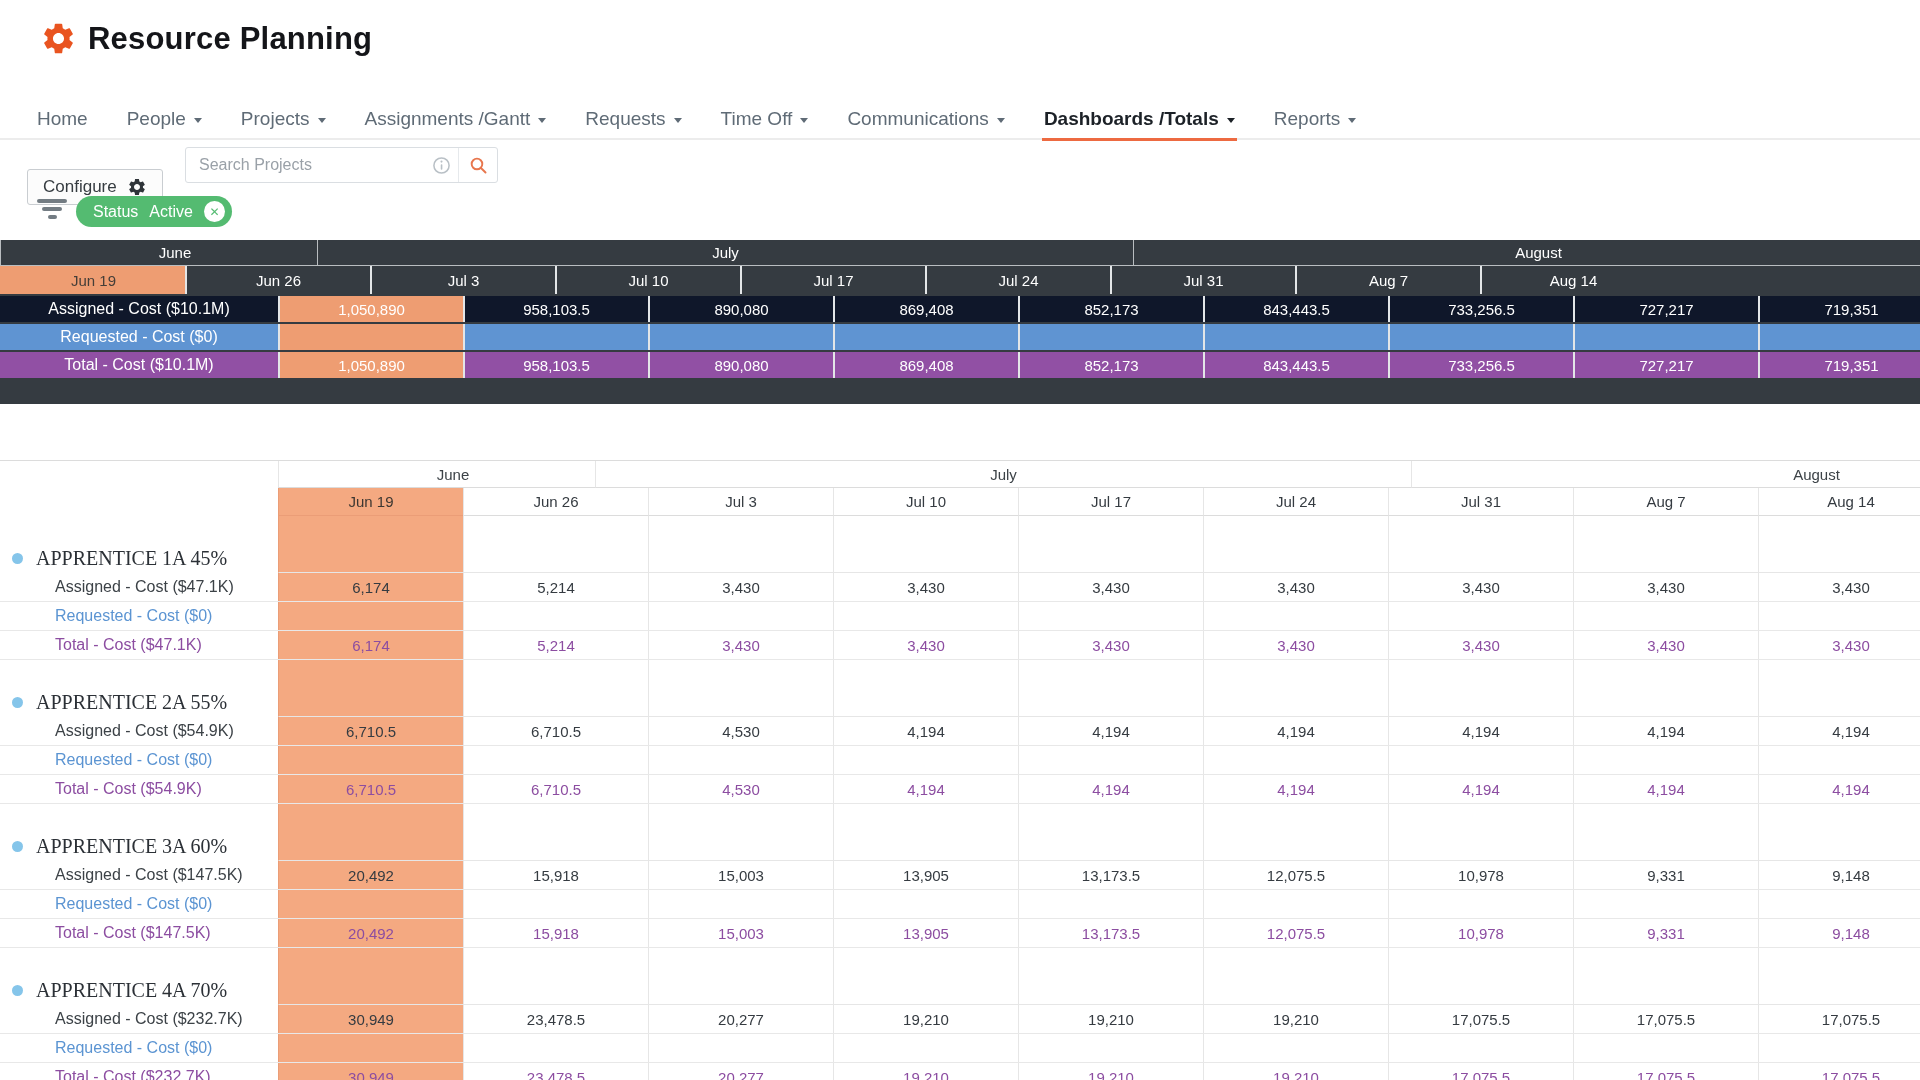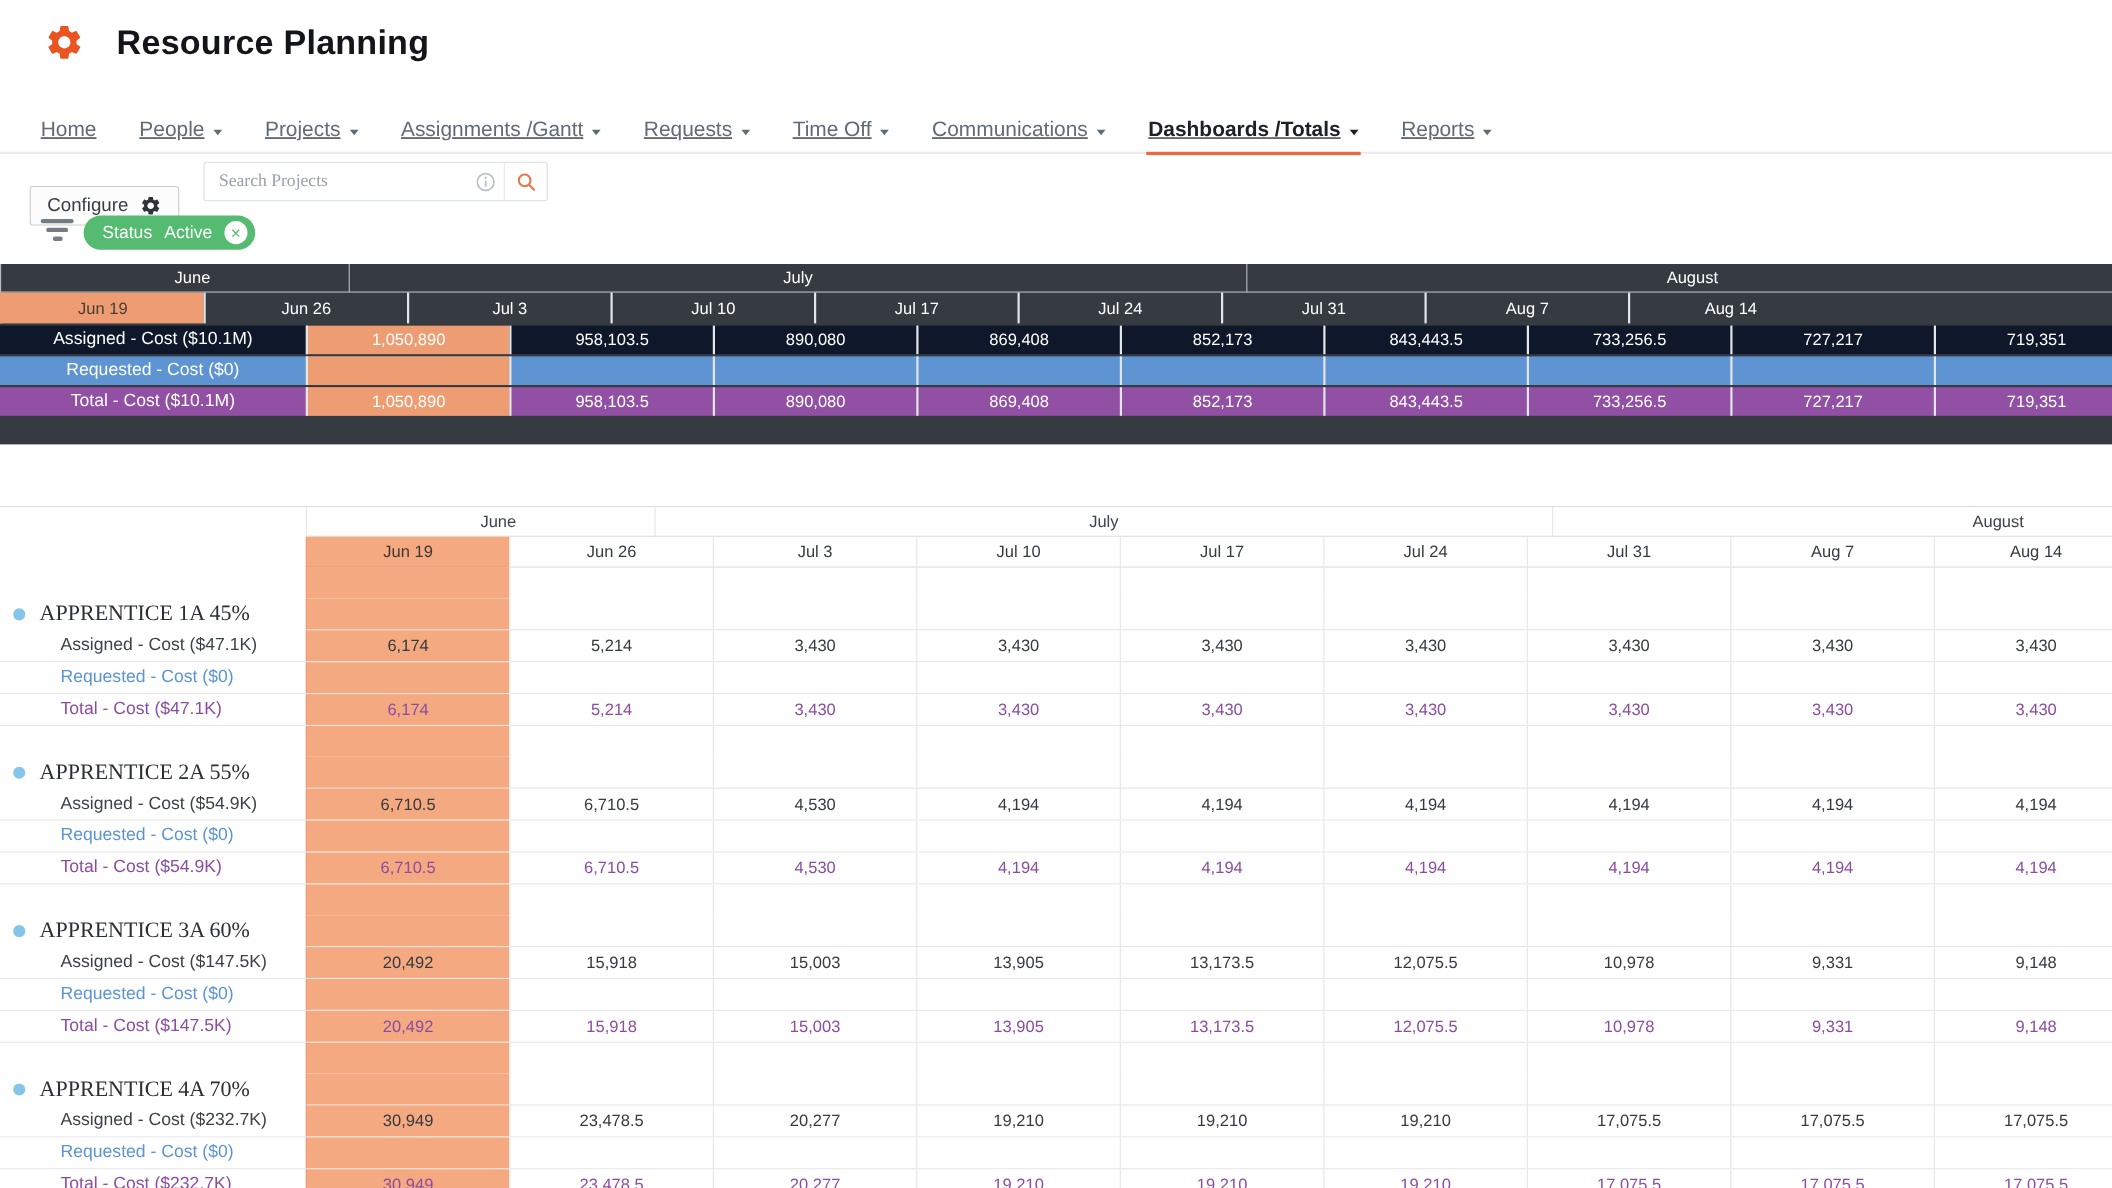--- a/index.html
+++ b/index.html
@@ -1,38 +1,38 @@
 <!DOCTYPE html>
 <html><head>
 <meta charset="utf-8">
 <style>
   html,body{margin:0;padding:0;background:#fff;}
   body{font-family:"Liberation Sans","DejaVu Sans",sans-serif;}
   .page{position:relative;width:1920px;height:1080px;background:#fff;overflow:hidden;}
 
   
-  .app-header{position:absolute;top:20px;left:40px;display:flex;align-items:center;gap:29px;}
+  .app-header{position:absolute;top:20px;left:40px;display:flex;align-items:center;gap:11px;}
   .logo-wrap{width:37px;height:37px;display:flex;align-items:center;justify-content:center;}
   .app-title{font-size:31px;font-weight:700;color:#141519;letter-spacing:.2px;}
 
   
   .nav{position:absolute;top:100px;left:0;width:1920px;height:40px;border-bottom:2px solid #ececec;
-       display:flex;align-items:center;gap:39px;padding-left:37px;box-sizing:border-box;text-decoration:underline;}
+       display:flex;align-items:center;gap:39px;padding-left:37px;box-sizing:border-box;}
   .nav-item{font-size:19px;color:#5f6b76;display:flex;align-items:center;gap:8px;height:40px;position:relative;cursor:pointer;white-space:nowrap;}
   .nav-item.active{color:#1c2127;font-weight:700;}
   .nav-item.active::after{content:"";position:absolute;left:-2px;right:-2px;bottom:-2px;height:3px;background:#ed6a41;}
   .caret{display:inline-block;width:0;height:0;border-left:4.5px solid transparent;border-right:4.5px solid transparent;border-top:5.5px solid currentColor;margin-top:3px;}
 
   
   .toolbar{position:absolute;top:146px;left:0;width:1920px;height:40px;}
   .configure-btn{position:absolute;left:27px;top:1px;height:36px;padding:16px 15px;background:#fcfcfc;border:1px solid #c9cdd1;
        border-radius:3px;display:flex;align-items:center;gap:10px;font-size:17px;color:#363c41;cursor:pointer;box-sizing:border-box;margin-top:22px;}
   .search-box{position:absolute;left:185px;top:1px;width:313px;height:36px;border:1px solid #dadee2;border-radius:3px;background:#fff;
        display:flex;align-items:center;box-sizing:border-box;}
-  .search-input{flex:1;border:none;outline:none;font-size:16px;color:#15803d;padding:0 8px 0 13px;background:transparent;min-width:0;font-family:Liberation Serif, serif;}
+  .search-input{flex:1;border:none;outline:none;font-size:16px;color:#15803d;padding:0 8px 0 13px;background:transparent;min-width:0;font-family:Liberation Sans, sans-serif;}
   .search-input::placeholder{color:#9aa1a8;}
   .info-icon{margin-right:7px;display:flex;align-items:center;}
   .search-btn{width:38px;height:34px;border-left:1px solid #e6e9ec;display:flex;align-items:center;justify-content:center;cursor:pointer;}
 
   
   .filter-icon{position:absolute;left:36px;top:199px;width:32px;height:24px;display:flex;flex-direction:column;align-items:center;gap:4.5px;cursor:pointer;}
   .filter-icon i{display:block;background:#737c83;height:3.5px;border-radius:2px;}
   .filter-icon i:nth-child(1){width:30px;}
   .filter-icon i:nth-child(2){width:20px;}
   .filter-icon i:nth-child(3){width:9px;}

